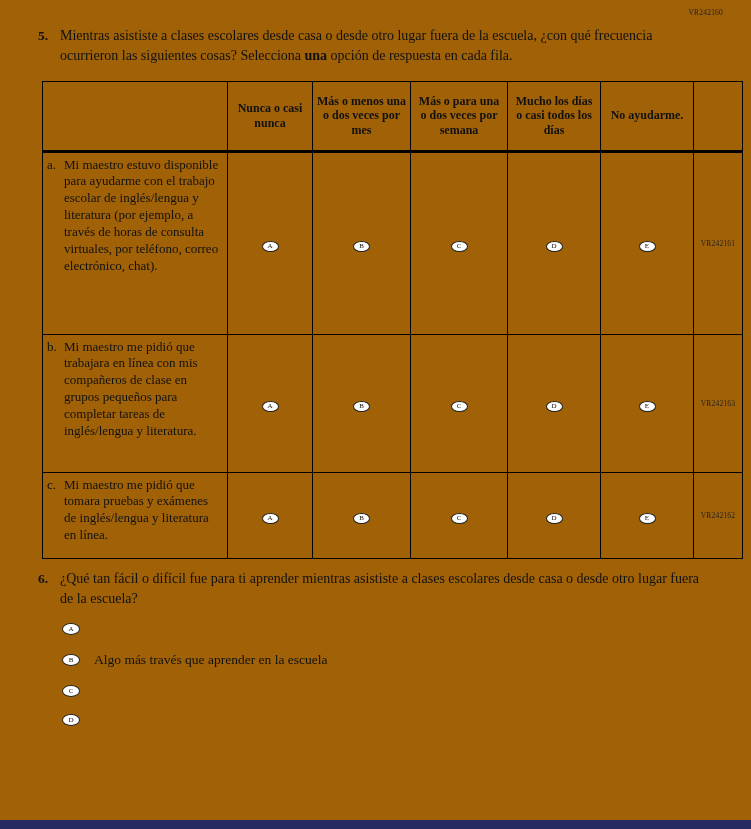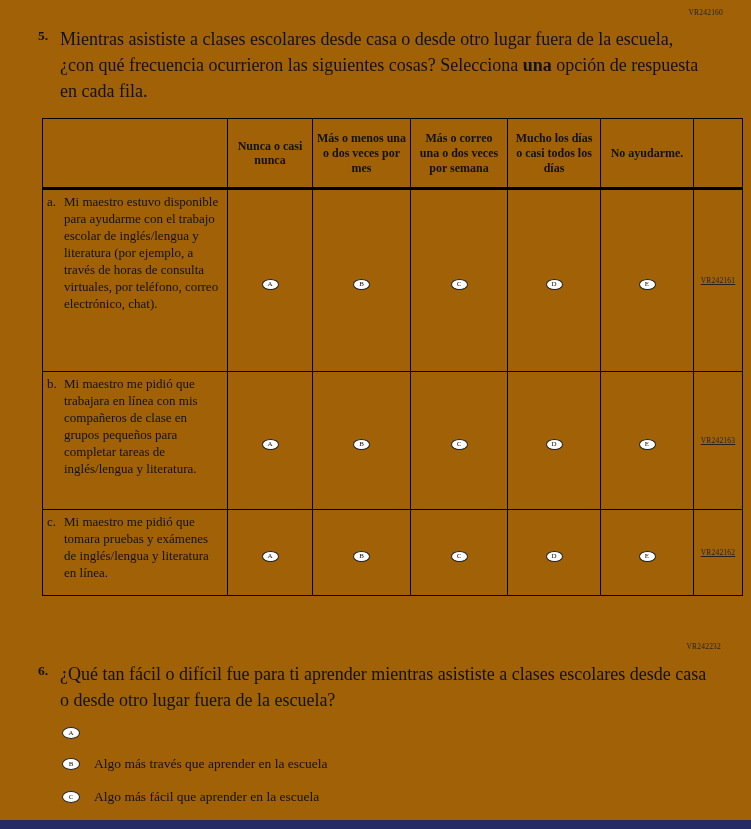--- a/index.html
+++ b/index.html
@@ -17,21 +17,21 @@
     font-size: 7.5px;
     letter-spacing: 0.2px;
     color: #222;
   }
   .code-top { position: absolute; top: 8px; right: 28px; }
   .code-mid { text-align: right; margin: 46px 30px 0 0; }
 
   .question { display: flex; margin: 0 42px 0 38px; }
   .q5 { margin-top: 26px; }
   .qnum { font-weight: bold; width: 22px; flex: 0 0 22px; font-size: 13.5px; line-height: 1.45; }
-  .qtext { font-size: 18px; line-height: 1.45; max-width: 648px; }
+  .qtext { font-size: 14px; line-height: 1.45; max-width: 648px; }
 
   table.survey {
     border-collapse: collapse;
     margin: 14px 0 0 42px;
     width: 700px;
     table-layout: fixed;
   }
   table.survey, table.survey td, table.survey th { border: 1px solid #000; }
   table.survey { border: 1.5px solid #000; }
   table.survey thead th { border-bottom: 3px solid #000; }
@@ -43,21 +43,21 @@
     height: 70px;
     padding: 3px 4px;
     line-height: 1.22;
   }
   table.survey td { padding: 4px; }
   td.stem { vertical-align: top; font-size: 13px; line-height: 1.3; padding: 5px 4px 5px 5px; }
   .stem-inner { display: flex; }
   .stem-letter { flex: 0 0 17px; }
   .stem-text { flex: 1; }
   td.opt { text-align: center; vertical-align: middle; }
-  td.vrc { text-align: center; vertical-align: middle; font-size: 7.5px; padding: 0 1px; text-decoration: underline; }
+  td.vrc { text-align: center; vertical-align: middle; font-size: 7.5px; padding: 0 1px; }
 
   .bubble {
     display: inline-flex;
     align-items: center;
     justify-content: center;
     width: 17px;
     height: 11px;
     border: 1px solid #222;
     border-radius: 50%;
     font-size: 7px;
@@ -107,21 +107,21 @@
       <col style="width:97px">
         <col style="width:93px">
         <col style="width:93px">
         <col style="width:49px">
     </colgroup>
     <thead>
       <tr>
         <th></th>
         <th>Nunca o casi nunca</th>
         <th>Más o menos una o dos veces por mes</th>
-        <th>Más o correo una o dos veces por semana</th>
+        <th>Más o para una o dos veces por semana</th>
         <th>Mucho los días o casi todos los días</th>
         <th>No ayudarme.</th>
         <th></th>
       </tr>
     </thead>
     <tbody>
       <tr>
         <td class="stem row-a">
           <div class="stem-inner">
             <span class="stem-letter">a.</span>
@@ -159,38 +159,36 @@
         <td class="opt"><span class="bubble">A</span></td>
         <td class="opt"><span class="bubble">B</span></td>
         <td class="opt"><span class="bubble">C</span></td>
         <td class="opt"><span class="bubble">D</span></td>
         <td class="opt"><span class="bubble">E</span></td>
         <td class="vrc code-small">VR242162</td>
       </tr>
     </tbody>
   </table>
 
-  <div class="code-small code-mid">VR242232</div>
 
   <div class="question q6">
     <span class="qnum">6.</span>
     <div class="qtext">¿Qué tan fácil o difícil fue para ti aprender mientras asististe a clases escolares desde casa o desde otro lugar fuera de la escuela?</div>
   </div>
 
   <div class="q6-options">
     <div class="q6-option">
       <span class="bubble">A</span>
     </div>
     <div class="q6-option">
       <span class="bubble">B</span>
       <span>Algo más través que aprender en la escuela</span>
     </div>
     <div class="q6-option">
       <span class="bubble">C</span>
-      <span>Algo más fácil que aprender en la escuela</span>
     </div>
     <div class="q6-option">
       <span class="bubble">D</span>
     </div>
   </div>
 
   <div class="footer-bar" style="background-color: rgb(37, 42, 99);"></div>
 
 </div>
 

